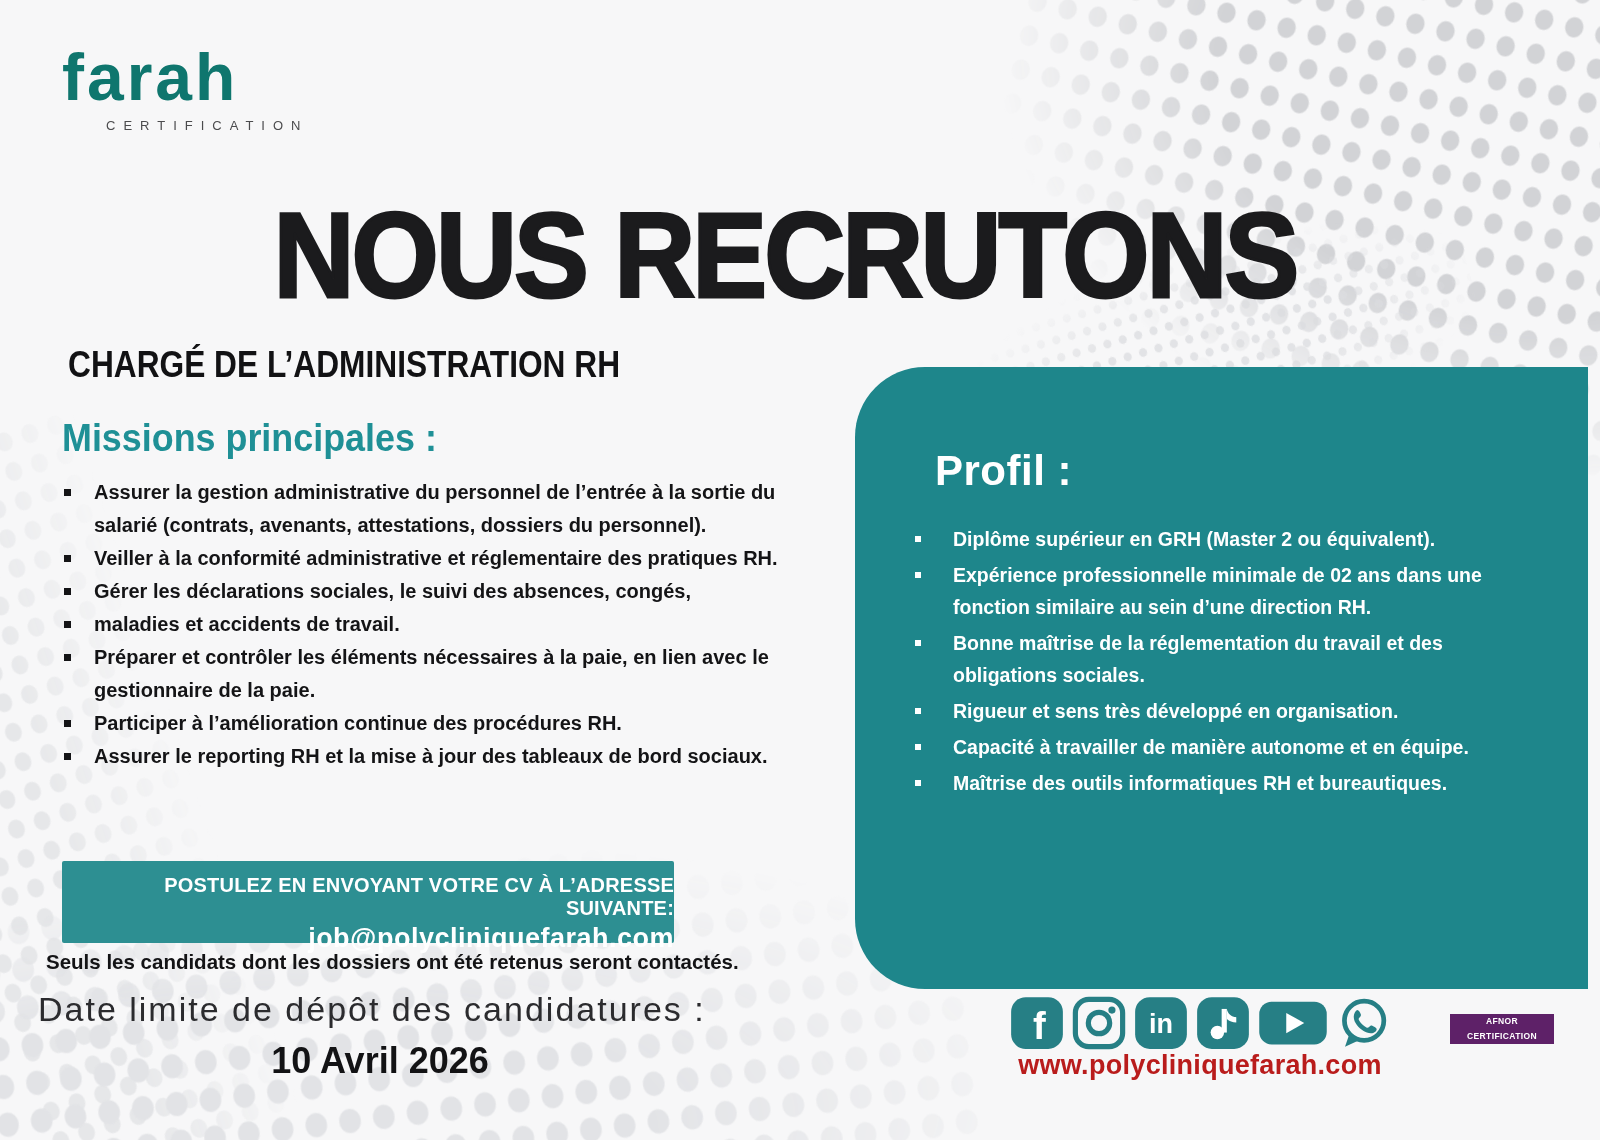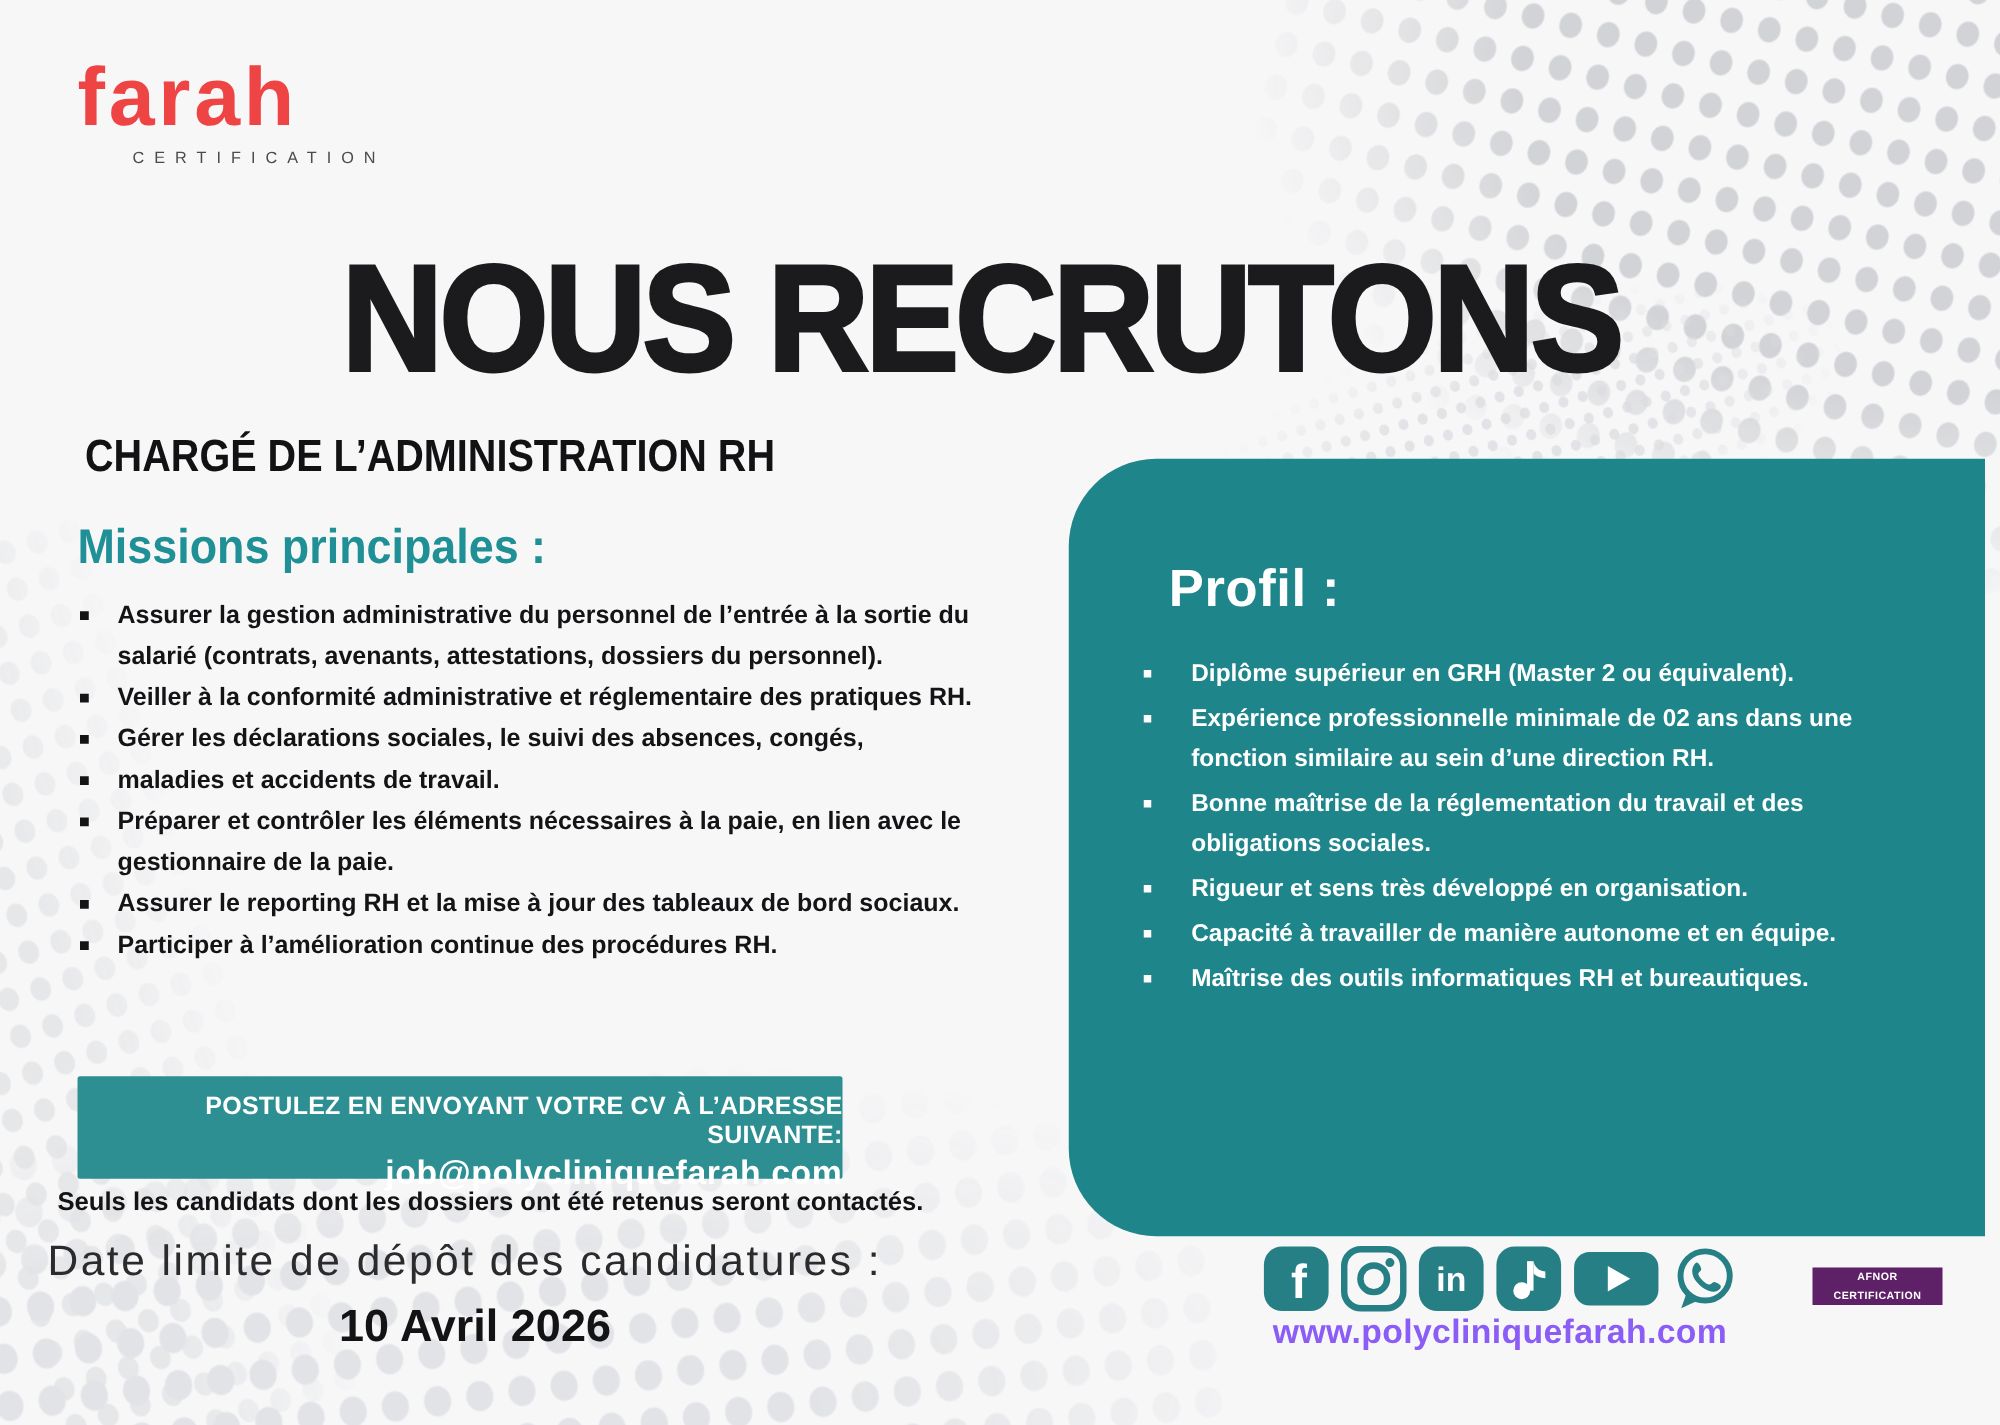--- a/index.html
+++ b/index.html
@@ -39,21 +39,21 @@
     left:-50px; bottom:-80px; width:1020px; height:360px;
     background-image:radial-gradient(#e2e3e6 42%, transparent 48%);
     background-size:34px 38px;
     transform:rotate(-7deg);
     -webkit-mask-image:radial-gradient(ellipse at 20% 80%, #000 42%, transparent 80%);
     mask-image:radial-gradient(ellipse at 20% 80%, #000 42%, transparent 80%);
   }
 
   
   .logo { position:absolute; left:62px; top:44px; z-index:2; }
-  .logo-text { color:#ef4444; font-size:66px; font-weight:600; letter-spacing:3px; line-height:1; }
+  .logo-text { color:#0f766e; font-size:66px; font-weight:600; letter-spacing:3px; line-height:1; }
   .logo-tagline { color:#4b4b4d; font-size:13px; letter-spacing:8px; margin-top:8px; margin-left:44px; font-weight:500; }
 
   
   .hero-title {
     position:absolute; left:150px; top:186px; width:1270px; z-index:2;
     text-align:center; color:#1b1b1d; font-size:118px; font-weight:bold;
     letter-spacing:-3px; -webkit-text-stroke:3px #1b1b1d;
     transform:scale(0.95,1.02); transform-origin:center top; white-space:nowrap;
   }
 
@@ -111,21 +111,21 @@
   .profil-list li::before {
     content:""; width:6px; height:6px; background:#ffffff; margin-top:13px; justify-self:start;
   }
 
   
   .social-row { position:absolute; left:1010px; top:996px; z-index:2; display:flex; gap:8px; align-items:center; }
   .social-icon { width:54px; height:54px; display:block; cursor:pointer; }
   .social-icon--wide { width:70px; }
   .website-link {
     position:absolute; left:990px; top:1050px; width:420px; z-index:2; text-align:center;
-    color:#8b5cf6; font-size:27px; font-weight:bold; text-decoration:none; letter-spacing:.3px;
+    color:#b91c1c; font-size:27px; font-weight:bold; text-decoration:none; letter-spacing:.3px;
   }
 
   
   .afaq-badge { position:absolute; left:1450px; top:1012px; width:104px; z-index:2; text-align:center; }
   .afaq-main { background:#5e2168; border-radius:10px 16px 2px 2px; padding:2px 4px 5px 4px; }
   .afaq-brand { color:#ffffff; font-size:27px; font-weight:bold; letter-spacing:1px; line-height:30px; font-family:"DejaVu Sans", sans-serif; }
   .afaq-iso { background:#ffffff; color:#5e2168; font-size:15px; font-weight:bold; letter-spacing:2px; line-height:19px; margin:0 1px; }
   .afaq-quality { color:#ffffff; font-size:12.5px; letter-spacing:3px; line-height:17px; padding-top:2px; }
   .afaq-afnor { background:#5e2168; color:#ffffff; font-size:8.5px; font-weight:bold; letter-spacing:.4px; line-height:15px; margin-top:2px; }
 </style>
@@ -160,24 +160,24 @@
       <li>
           <span>Gérer les déclarations sociales, le suivi des absences, congés,</span>
         </li>
       <li>
           <span>maladies et accidents de travail.</span>
         </li>
       <li>
           <span>Préparer et contrôler les éléments nécessaires à la paie, en lien avec le gestionnaire de la paie.</span>
         </li>
       <li>
+          <span>Participer à l’amélioration continue des procédures RH.</span>
+        </li>
+      <li>
           <span>Assurer le reporting RH et la mise à jour des tableaux de bord sociaux.</span>
-        </li>
-      <li>
-          <span>Participer à l’amélioration continue des procédures RH.</span>
         </li>
     </ul>
   </section>
 
   <aside class="profil-panel">
     <h3 class="profil-heading">Profil :</h3>
     <ul class="profil-list">
       <li>
           <span>Diplôme supérieur en GRH (Master 2 ou équivalent).</span>
         </li>

